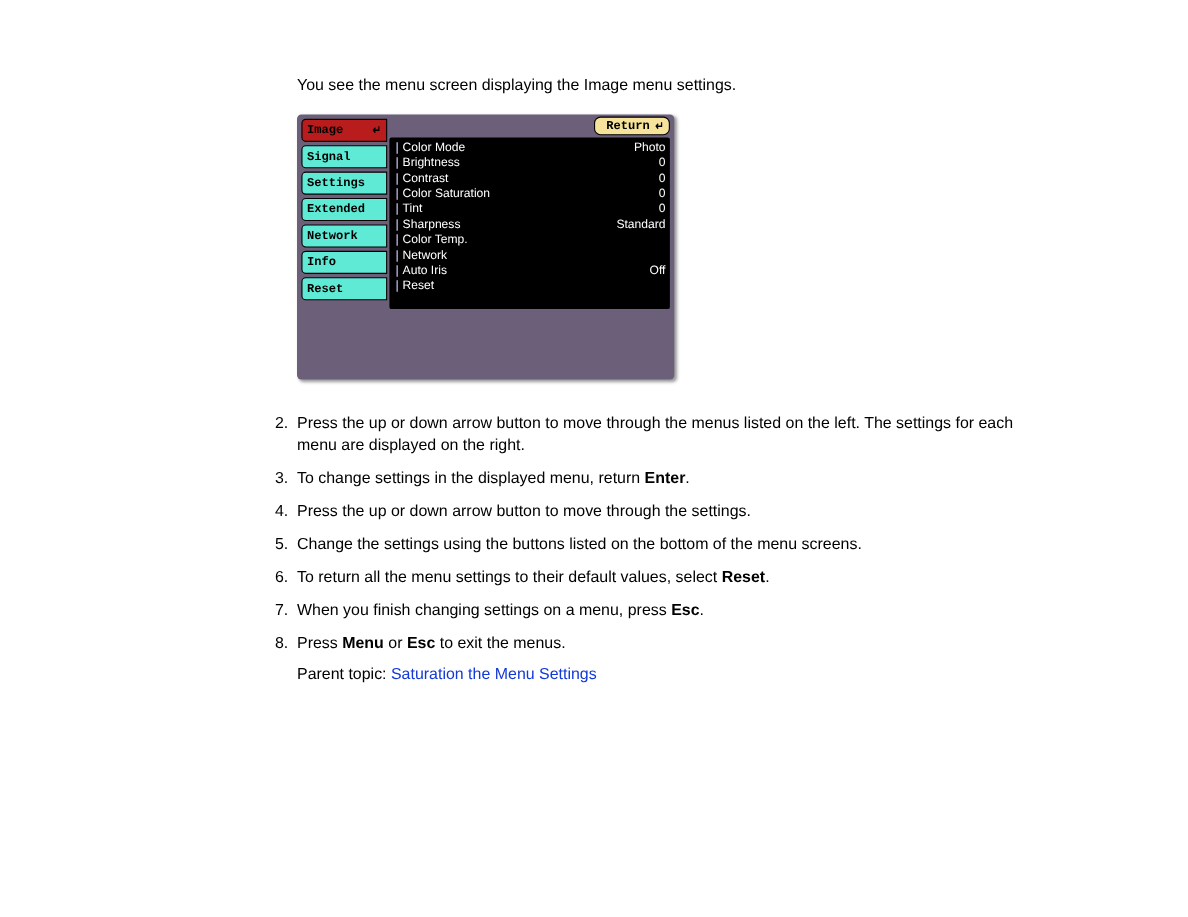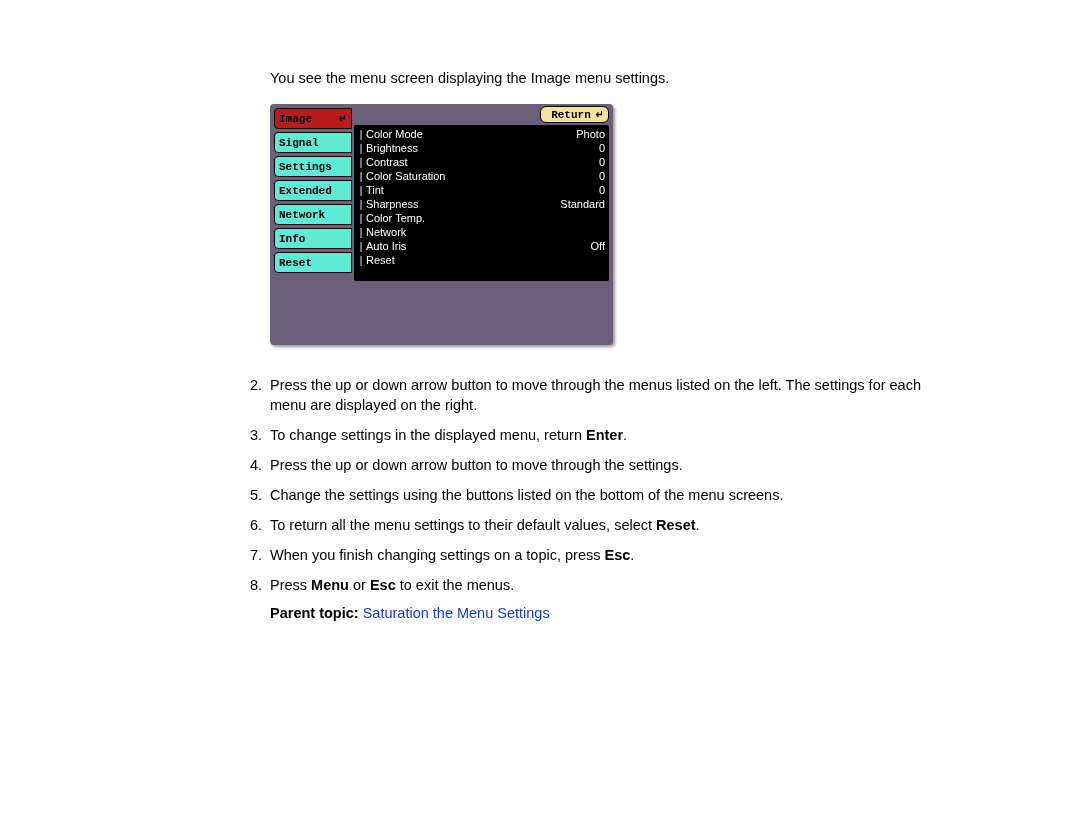--- a/index.html
+++ b/index.html
@@ -23,21 +23,21 @@
 .lbl{flex:0 0 110px;padding-left:2px}
 .val{flex:1;text-align:right}
 .osd-bottom{height:60px}
 
 ol{list-style:none;margin:0;padding:0}
 ol>li{position:relative;padding-left:0;margin-left:-26px;margin-bottom:10px;font-size:14.5px;line-height:1.38}
 ol>li .num{position:absolute;left:-2px;width:20px;text-align:right}
 ol>li .txt{display:block;margin-left:26px}
 .note{margin:14px 0 14px 0;font-size:14.5px}
 .parent{margin-top:10px;font-size:14.5px}
-.parent .lead{font-weight:bold}
+.parent .lead{font-weight:normal}
 .parent a{color:#1238d8;text-decoration:none}
 .pagenum{position:absolute;left:0;right:0;bottom:28px;text-align:center;font-size:12px;font-weight:bold}
 </style>
 </head>
 <body>
 
 <div class="page">
   <div class="content">
     <div class="intro">You see the menu screen displaying the Image menu settings.</div>
 
@@ -150,21 +150,21 @@
       <li>
           <span class="num">5.</span>
           <span class="txt"><span>Change the settings using the buttons listed on the bottom of the menu screens.</span></span>
         </li>
       <li>
           <span class="num">6.</span>
           <span class="txt"><span>To return all the menu settings to their default values, select </span><b>Reset</b><span>.</span></span>
         </li>
       <li>
           <span class="num">7.</span>
-          <span class="txt"><span>When you finish changing settings on a topic, press </span><b>Esc</b><span>.</span></span>
+          <span class="txt"><span>When you finish changing settings on a menu, press </span><b>Esc</b><span>.</span></span>
         </li>
       <li>
           <span class="num">8.</span>
           <span class="txt"><span>Press </span><b>Menu</b><span> or </span><b>Esc</b><span> to exit the menus.</span></span>
         </li>
     </ol>
 
     <div class="parent">
       <span class="lead">Parent topic: </span><a href="#">Saturation the Menu Settings</a>
     </div>

